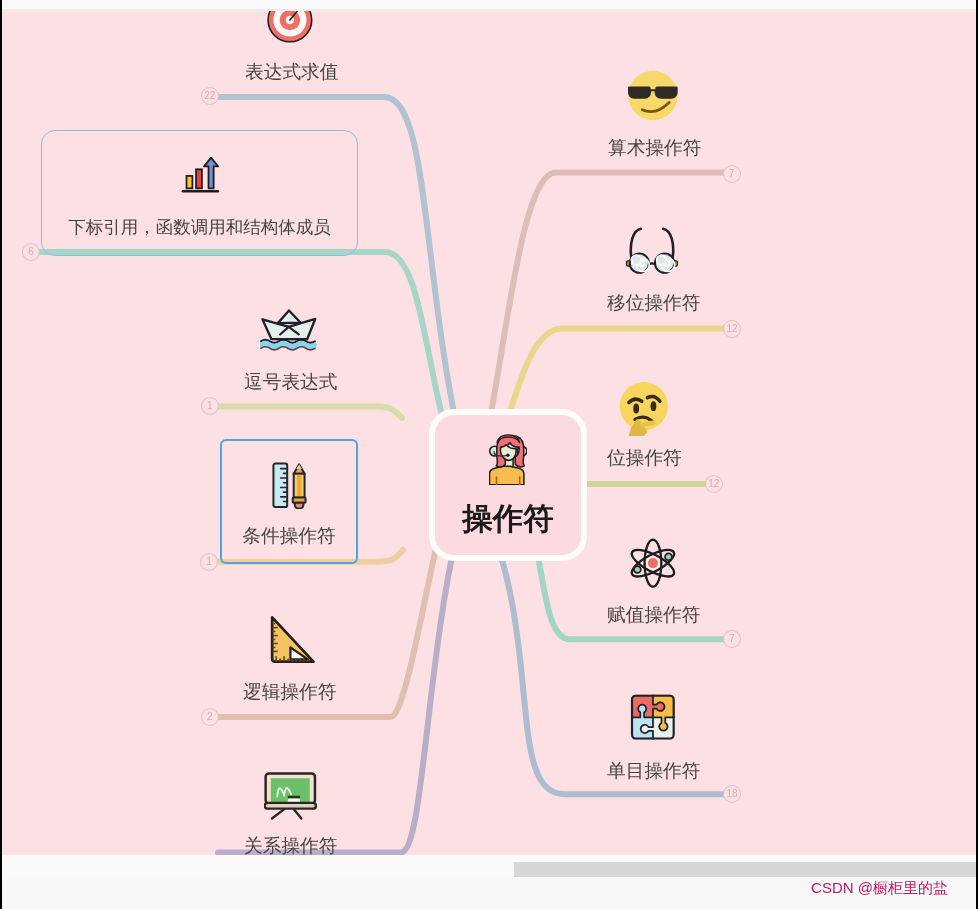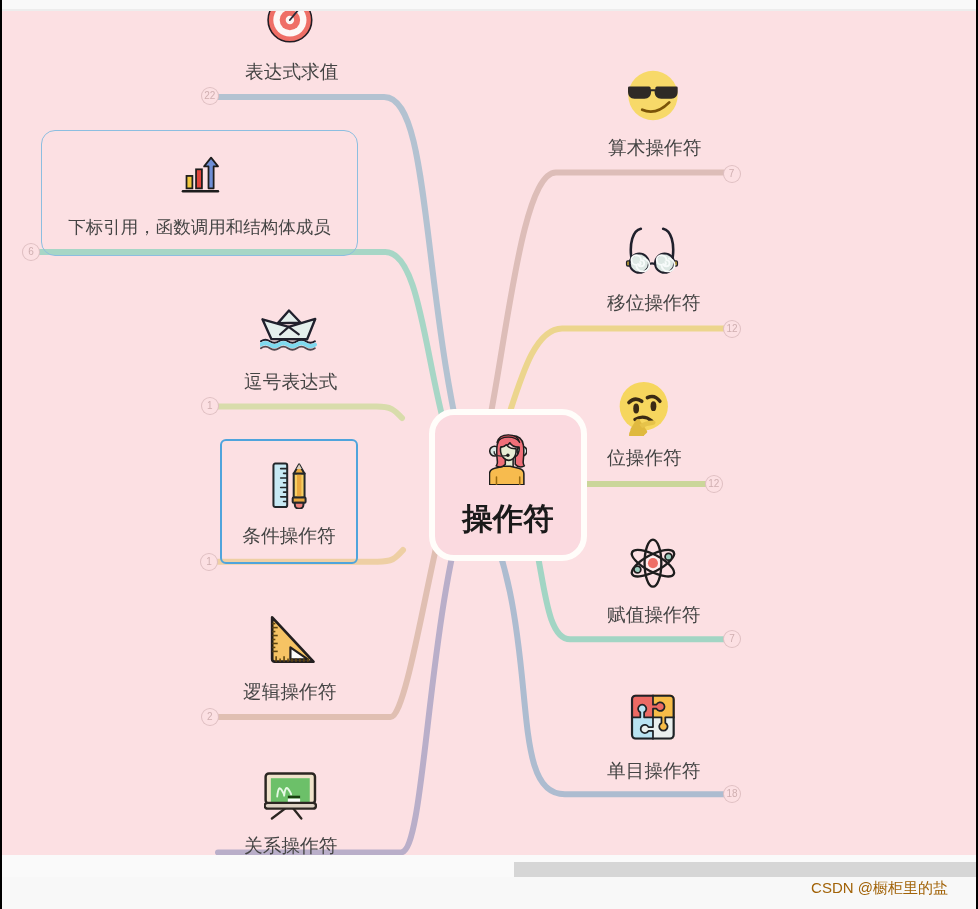--- a/index.html
+++ b/index.html
@@ -7,21 +7,21 @@
        font-family:"Liberation Sans",sans-serif;}
   #root{position:relative;width:978px;height:909px;background:#fafafa;overflow:hidden;}
   #leftedge{position:absolute;left:0;top:0;width:2px;height:909px;background:#000;z-index:70;}
   #rightedge{position:absolute;left:976px;top:0;width:2px;height:909px;background:#000;z-index:70;}
   #topstrip{position:absolute;left:0;top:0;width:978px;height:9px;background:#f9f9f9;z-index:40;}
   #topline{position:absolute;left:0;top:9px;width:978px;height:2px;background:#ededed;z-index:40;}
   #canvas{position:absolute;left:0;top:4px;width:978px;height:851px;background:#fce0e3;overflow:hidden;}
   #hscroll{position:absolute;left:0;top:862px;width:978px;height:15px;background:#fafafa;z-index:40;}
   #hthumb{position:absolute;left:514px;top:862px;width:462px;height:15px;background:#d6d6d6;z-index:41;}
   #below{position:absolute;left:0;top:877px;width:978px;height:32px;background:#f8f8f8;z-index:40;}
-  #watermark{position:absolute;right:30px;top:879px;font-size:15px;color:#a16207;z-index:42;}
+  #watermark{position:absolute;right:30px;top:879px;font-size:15px;color:#be185d;z-index:42;}
   #layer{position:absolute;left:0;top:-11px;width:978px;height:862px;}
   svg.edges{position:absolute;left:0;top:0;width:978px;height:862px;overflow:visible;}
   .node{position:absolute;text-align:center;}
   .nlabel{font-size:18.7px;color:#444;white-space:nowrap;line-height:1;}
   .ico{display:block;margin:0 auto;}
   .absico{position:absolute;}
   .boxnode{position:absolute;box-sizing:border-box;}
   .center-card{position:absolute;left:392px;top:416px;width:158px;height:152px;
      background:#fbdae0;border:6px solid #fffdfa;border-radius:25px;box-sizing:border-box;
      display:flex;flex-direction:column;align-items:center;justify-content:flex-start;margin-left:37px;}

